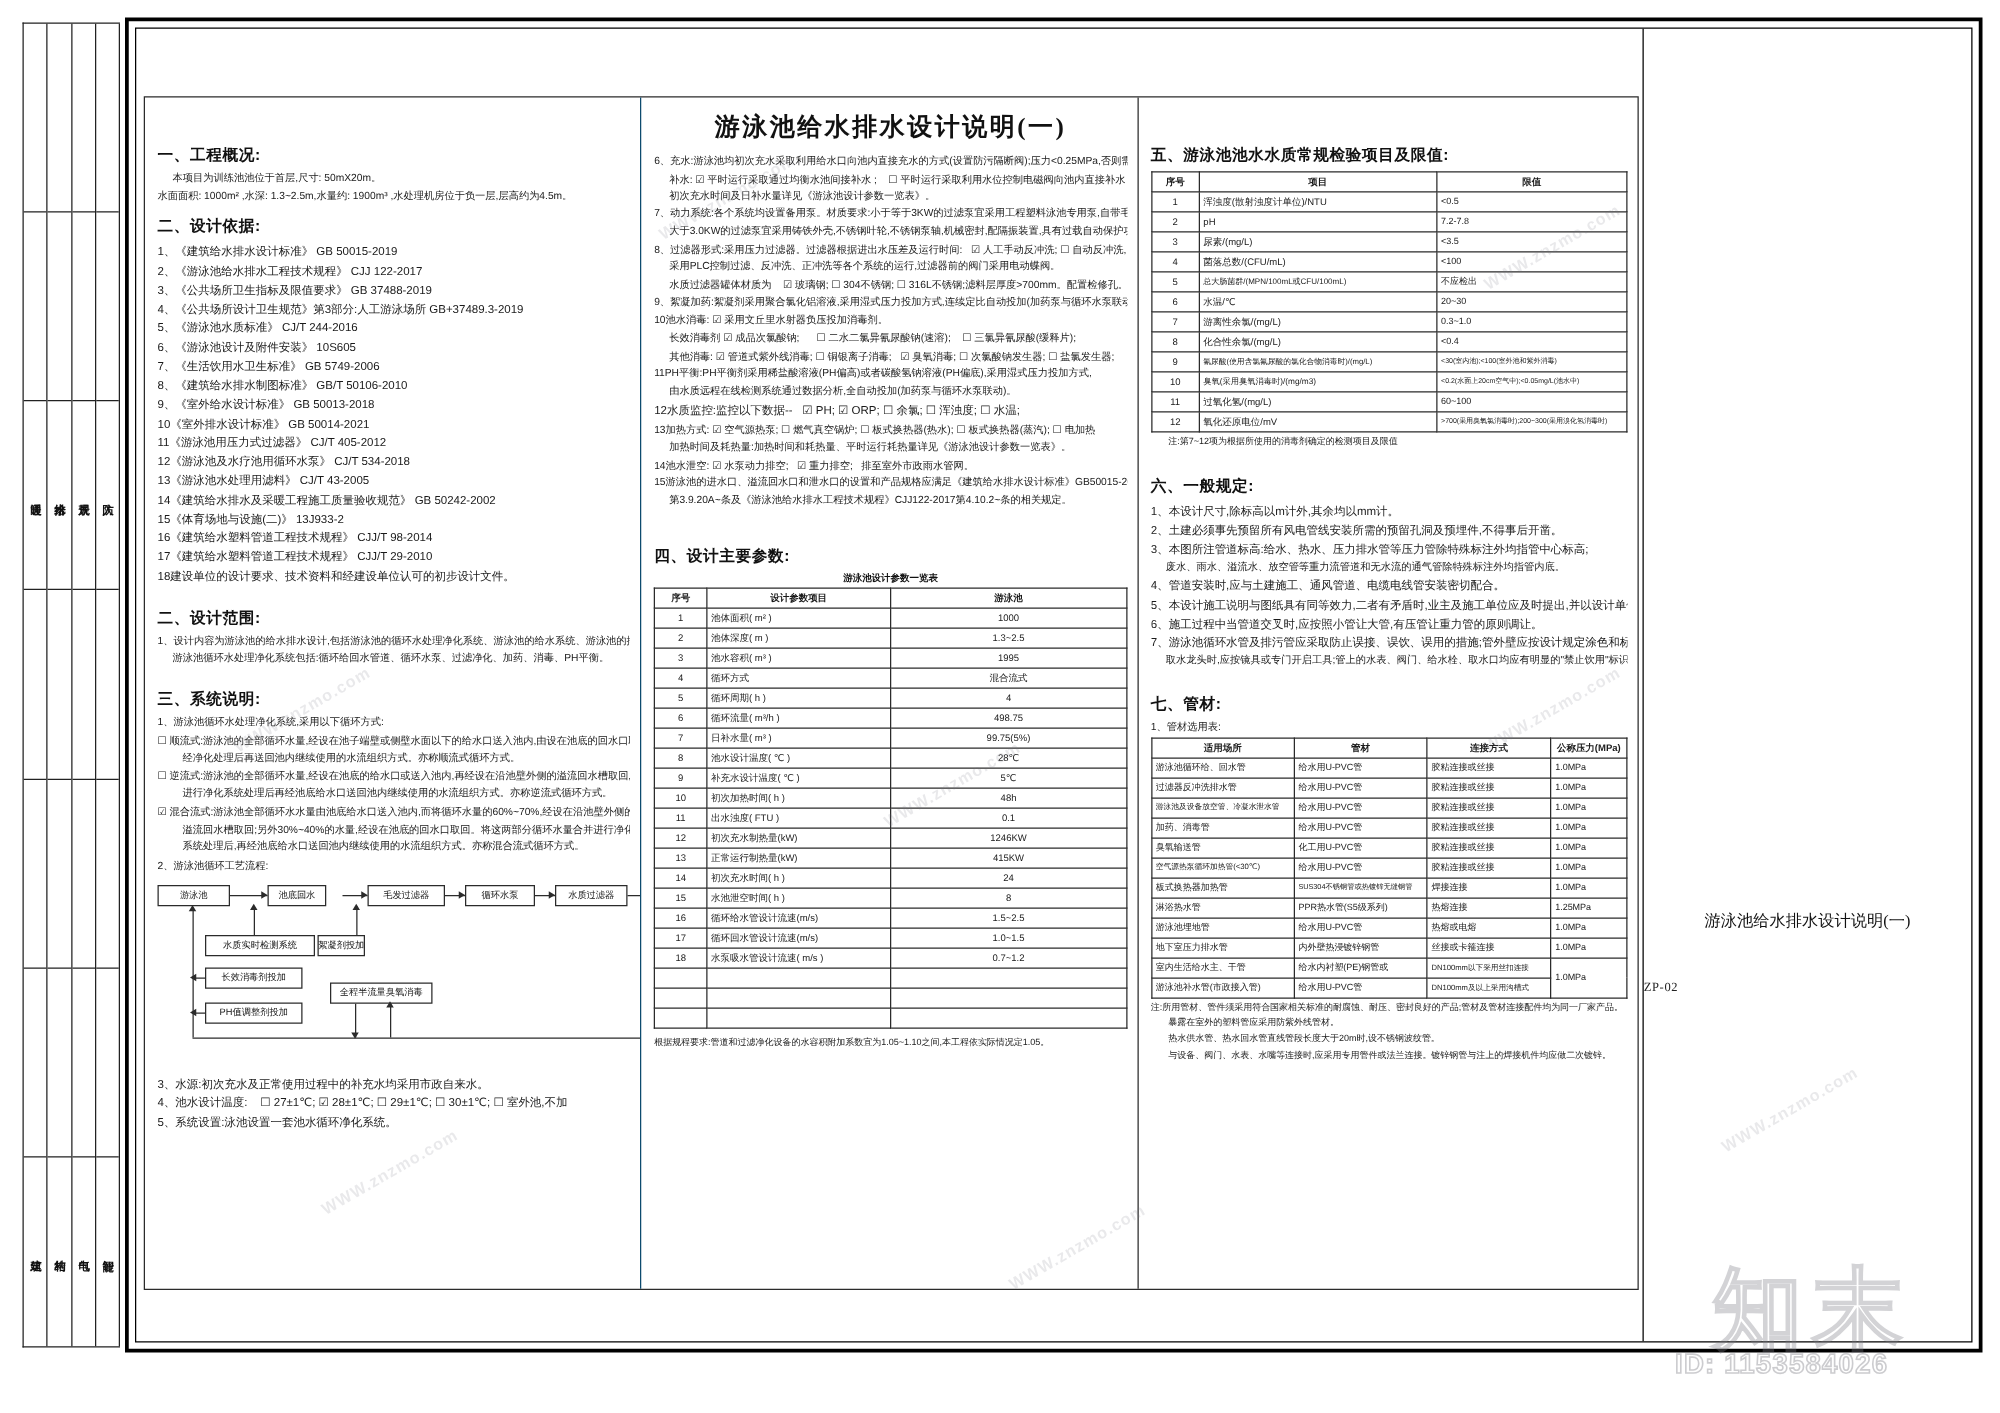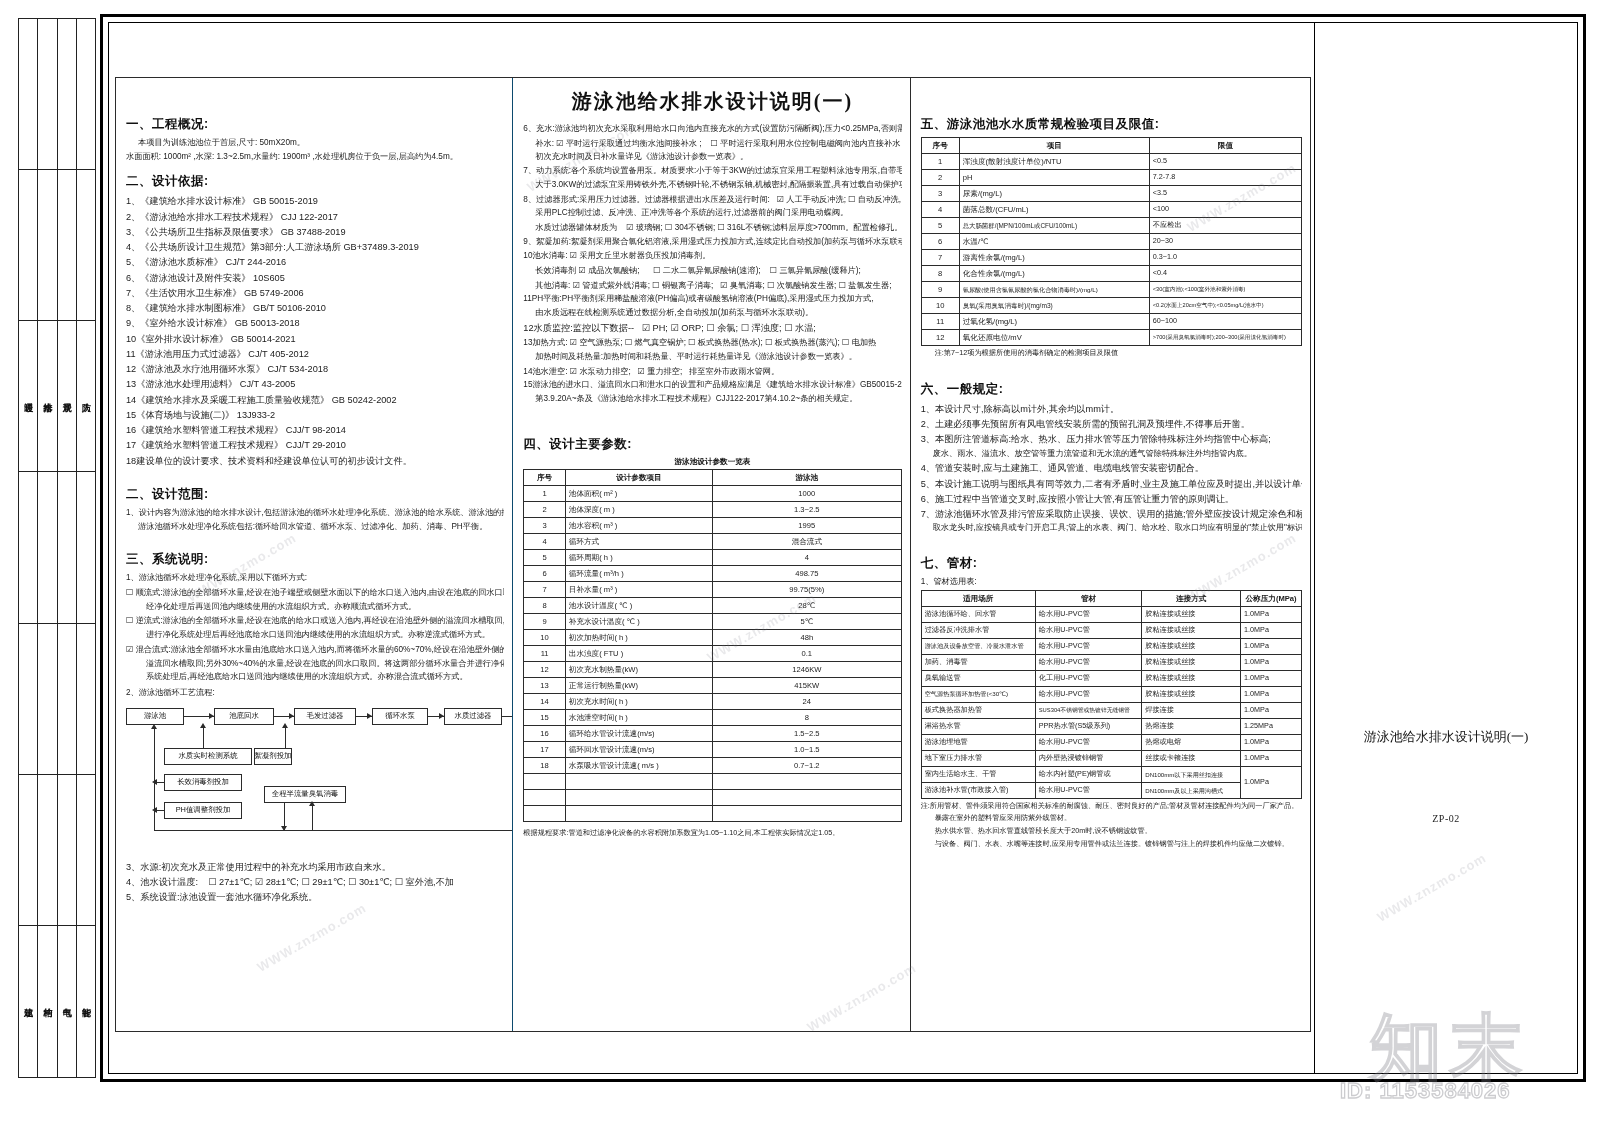--- a/index.html
+++ b/index.html
@@ -216,26 +216,25 @@
     position: absolute;
     left: 0; right: 0; top: 705px;
     text-align: center;
     font-size: 13px;
     color: #111;
     font-family: "Liberation Serif", "DejaVu Serif", serif;
   }
   .tb-code {
     position: absolute;
     left: 0; right: 0; top: 762px;
-    text-align: center;
+    text-align: left;
     font-size: 10px;
     color: #222;
     font-family: "Liberation Serif", "DejaVu Serif", serif;
     letter-spacing: .5px;
-    margin-top: 28px;
   }
 
   
   .wm {
     position: absolute;
     color: rgba(120,120,130,0.16);
     font-size: 13px;
     transform: rotate(-30deg);
     white-space: nowrap;
     pointer-events: none;
@@ -362,21 +361,21 @@
             <span class="chk">☑</span>
             <span>混合流式:游泳池全部循环水水量由池底给水口送入池内,而将循环水量的60%~70%,经设在沿池壁外侧的</span>
           </p>
           <p class="ln ind2">溢流回水槽取回;另外30%~40%的水量,经设在池底的回水口取回。将这两部分循环水量合并进行净化</p>
           <p class="ln ind2">系统处理后,再经池底给水口送回池内继续使用的水流组织方式。亦称混合流式循环方式。</p>
 
           <p class="ln" style="margin-top:3px;">2、游泳池循环工艺流程:</p>
 
           <div class="flow">
             <div class="fb" style="left:0px;  top:4px;  width:58px;">游泳池</div>
-            <div class="fb" style="left:88px; top:4px;  width:60px;">池底回水</div>
+            <div class="fb" style="left:88px; top:4px;  width:47px;">池底回水</div>
             <div class="fb" style="left:168px;top:4px;  width:62px;">毛发过滤器</div>
             <div class="fb" style="left:246px;top:4px;  width:56px;">循环水泵</div>
             <div class="fb" style="left:318px;top:4px;  width:58px;">水质过滤器</div>
 
             <div class="fb" style="left:38px; top:44px; width:88px;">水质实时检测系统</div>
             <div class="fb" style="left:128px;top:44px; width:38px;">絮凝剂投加</div>
             <div class="fb" style="left:38px; top:70px; width:78px;">长效消毒剂投加</div>
             <div class="fb" style="left:38px; top:98px; width:78px;">PH值调整剂投加</div>
             <div class="fb" style="left:138px;top:82px; width:82px;">全程半流量臭氧消毒</div>
 

